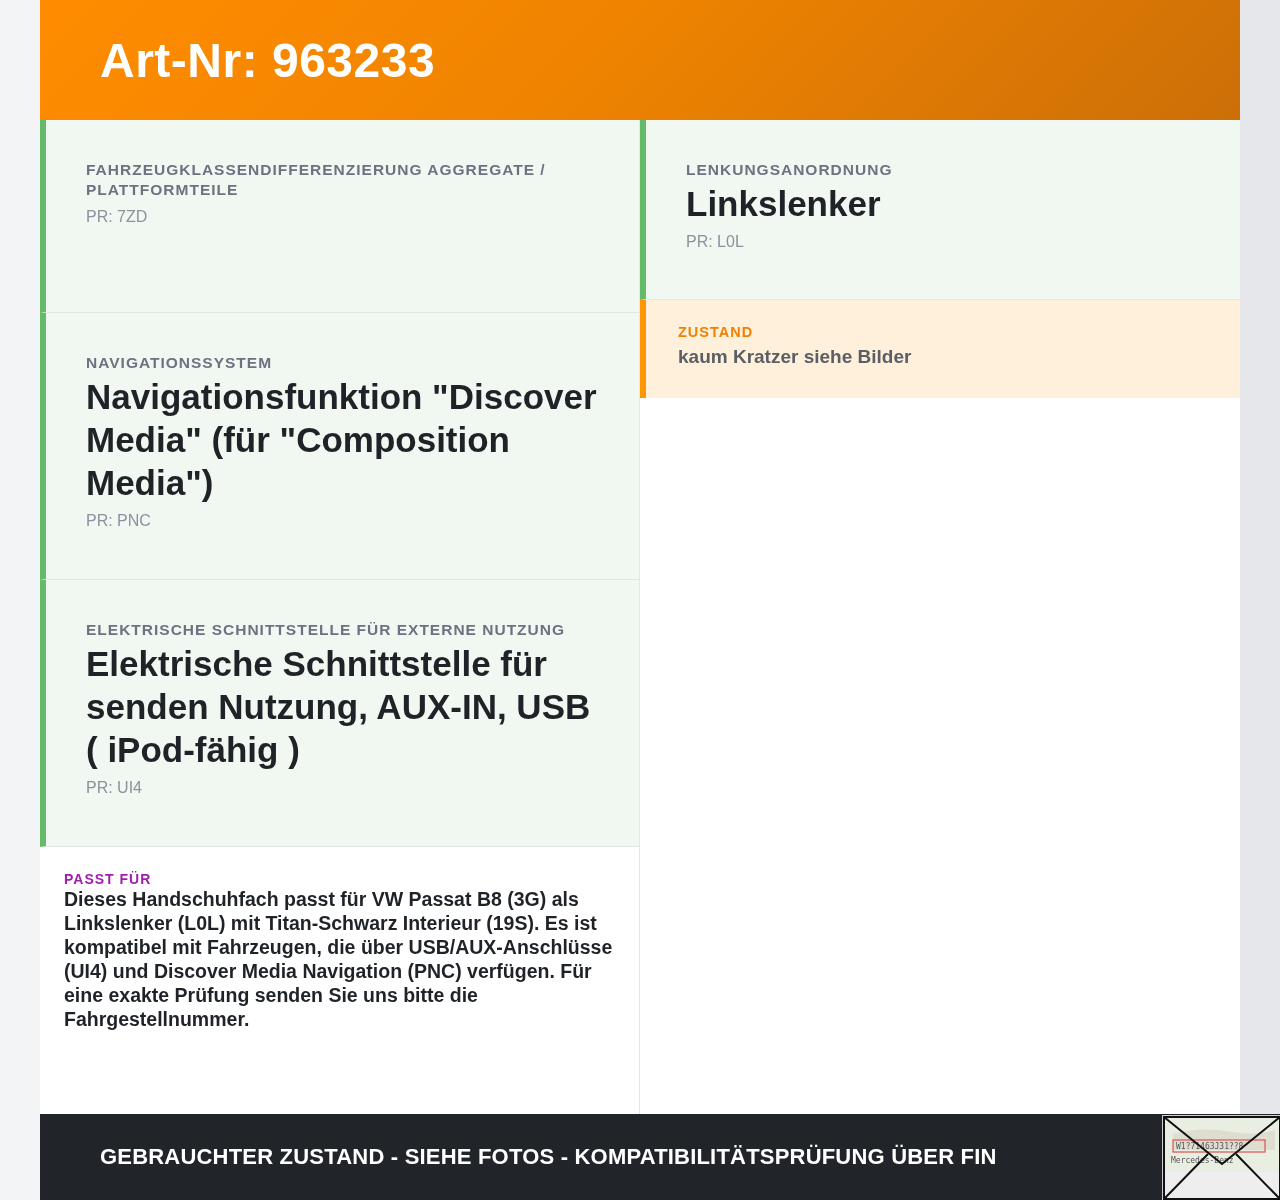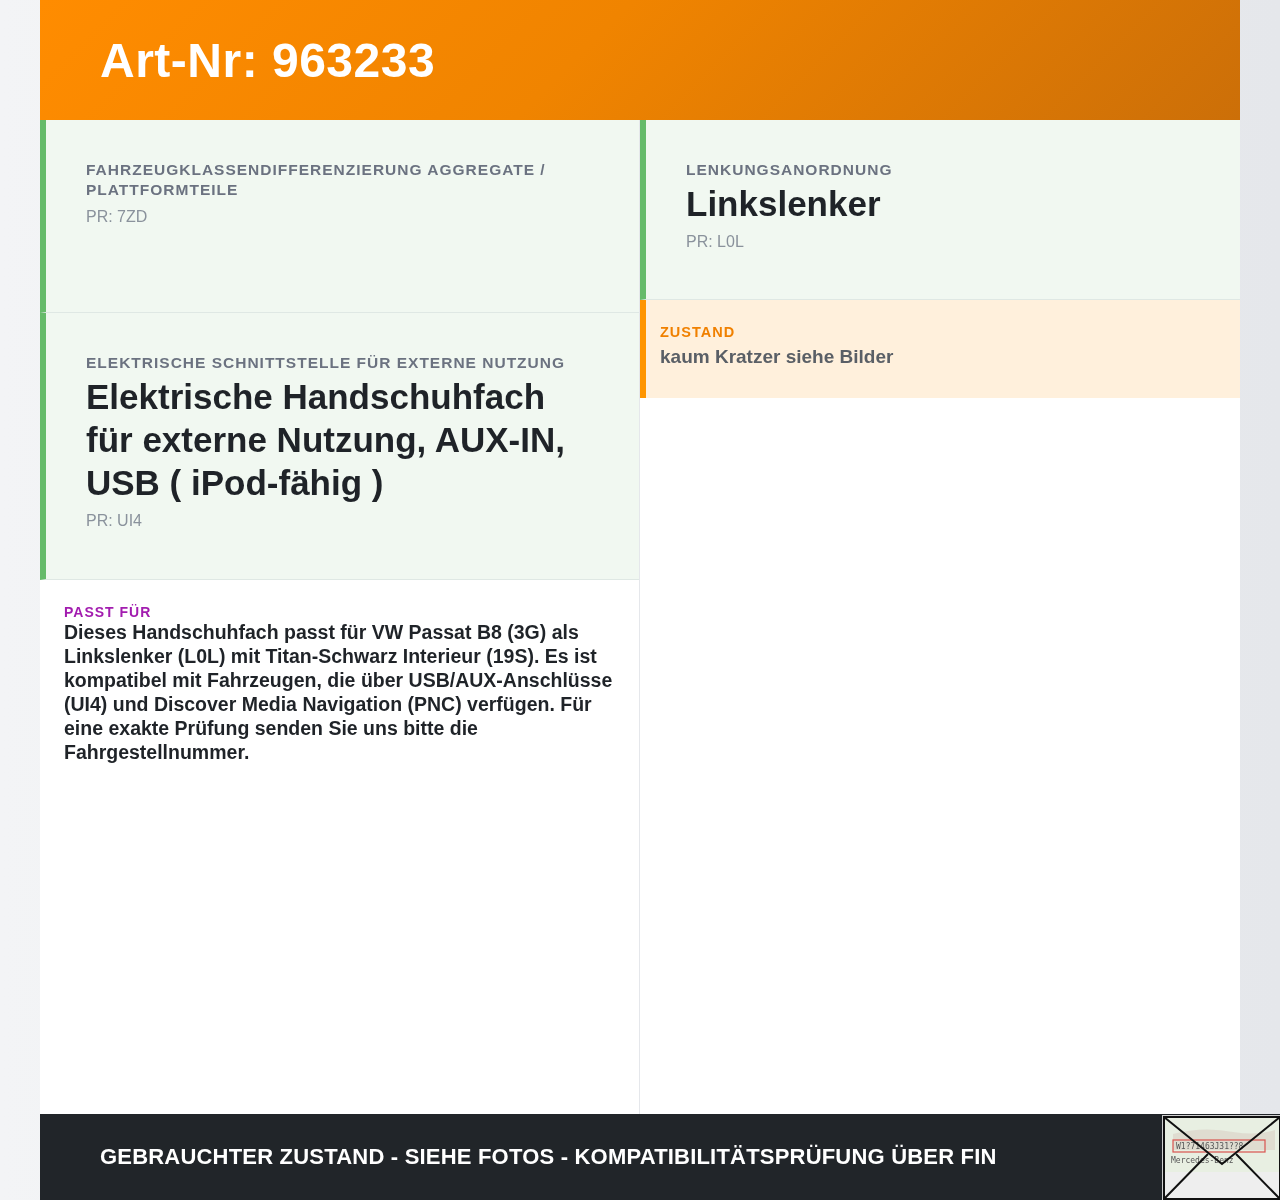--- a/index.html
+++ b/index.html
@@ -34,21 +34,21 @@
       color: #6b7280; font-size: 15.5px; font-weight: 700; letter-spacing: 1px;
       text-transform: uppercase; line-height: 20px;
     }
     .spec .value {
       color: #1f2328; font-size: 35px; font-weight: 700; line-height: 43px;
       margin-top: 2px;
     }
     .spec .pr { color: #8a929c; font-size: 16px; margin-top: 8px; }
     .zustand {
       background: #fff0dc; border-left: 6px solid #ff9500;
-      padding: 24px 24px 24px 14px; height: 98px; box-sizing: border-box;
+      padding: 24px 24px 24px 32px; height: 98px; box-sizing: border-box;
     }
     .zustand .label {
       color: #f08000; font-size: 14.5px; font-weight: 700; letter-spacing: 1px;
     }
     .zustand .text { color: #5a5f66; font-size: 19px; font-weight: 700; margin-top: 6px; }
     .fit { padding: 24px 24px; }
     .fit .label { color: #a21caf; font-size: 14px; font-weight: 700; letter-spacing: 1px; }
     .fit .text { color: #1f2328; font-size: 19.5px; font-weight: 700; line-height: 24px; }
     .footer {
       position: absolute; left: 0; top: 1114px; width: 1272px; height: 86px;
@@ -71,22 +71,27 @@
     <h1>Art-Nr: 963233</h1>
   </div>
 
   <div class="cols">
     <div class="col left">
       <div class="spec" style="height:193px">
         <div class="label">FAHRZEUGKLASSENDIFFERENZIERUNG AGGREGATE / PLATTFORMTEILE</div>
         <div class="pr">PR: 7ZD</div>
       </div>
       <div class="spec" style="height:267px">
+        <div class="label">NAVIGATIONSSYSTEM</div>
+        <div class="value">Navigationsfunktion "Discover Media" (für "Composition Media")</div>
+        <div class="pr">PR: PNC</div>
+      </div>
+      <div class="spec" style="height:267px">
         <div class="label">ELEKTRISCHE SCHNITTSTELLE FÜR EXTERNE NUTZUNG</div>
-        <div class="value">Elektrische Handschuhfach für externe Nutzung, AUX-IN, USB ( iPod-fähig )</div>
+        <div class="value">Elektrische Schnittstelle für senden Nutzung, AUX-IN, USB ( iPod-fähig )</div>
         <div class="pr">PR: UI4</div>
       </div>
       <div class="fit">
         <div class="label">PASST FÜR</div>
         <div class="text">Dieses Handschuhfach passt für VW Passat B8 (3G) als Linkslenker (L0L) mit Titan-Schwarz Interieur (19S). Es ist kompatibel mit Fahrzeugen, die über USB/AUX-Anschlüsse (UI4) und Discover Media Navigation (PNC) verfügen. Für eine exakte Prüfung senden Sie uns bitte die Fahrgestellnummer.</div>
       </div>
     </div>
 
     <div class="col right">
       <div class="spec" style="height:180px">

